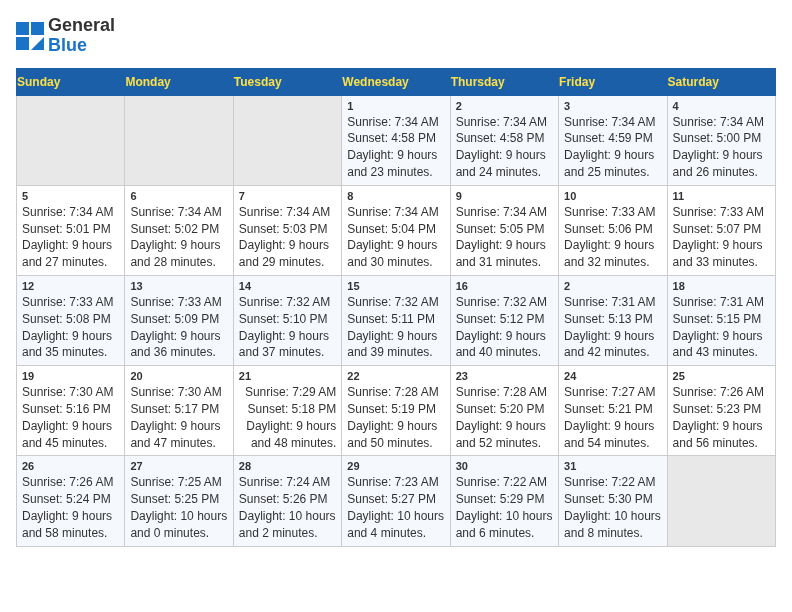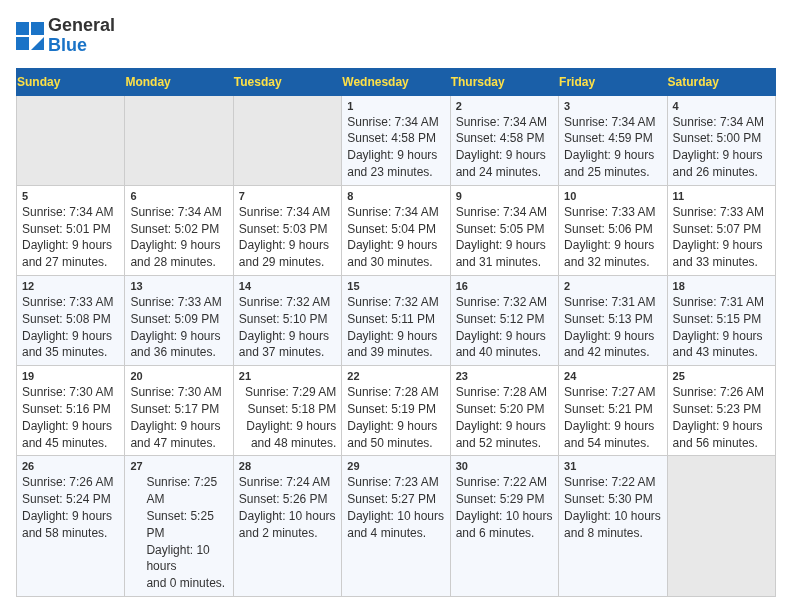--- a/index.html
+++ b/index.html
@@ -312,21 +312,21 @@
       <tr>
         <td>
           <span class="day-num">26</span>
           <div class="day-info" style="white-space: pre-line;">Sunrise: 7:26 AM
 Sunset: 5:24 PM
 Daylight: 9 hours
 and 58 minutes.</div>
         </td>
         <td>
           <span class="day-num">27</span>
-          <div class="day-info" style="white-space: pre-line; margin-left: 16px;">Sunrise: 7:25 AM
+          <div class="day-info" style="white-space: pre-line;">Sunrise: 7:25 AM
 Sunset: 5:25 PM
 Daylight: 10 hours
 and 0 minutes.</div>
         </td>
         <td>
           <span class="day-num">28</span>
           <div class="day-info" style="white-space: pre-line;">Sunrise: 7:24 AM
 Sunset: 5:26 PM
 Daylight: 10 hours
 and 2 minutes.</div>

